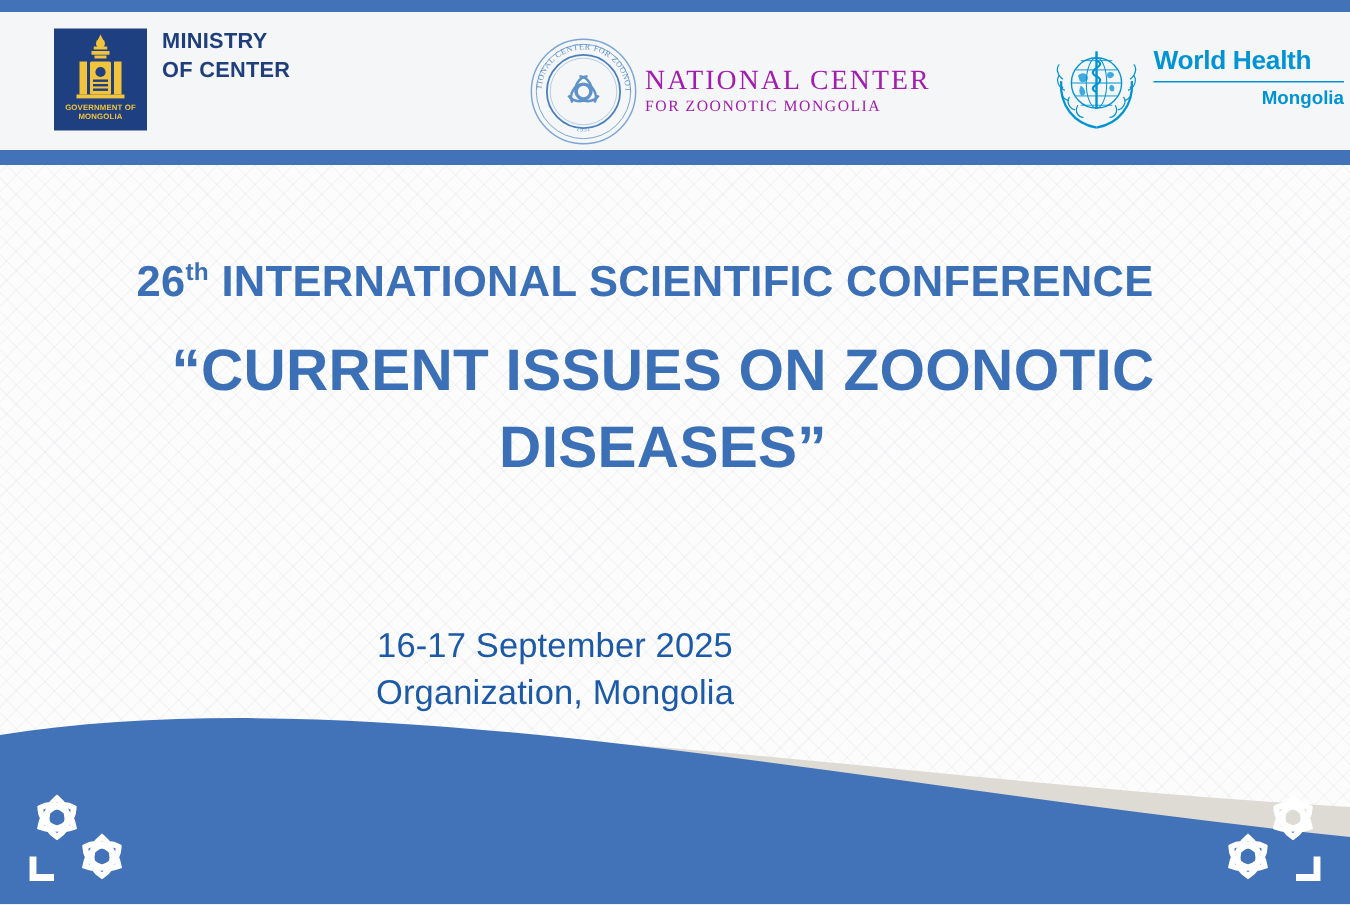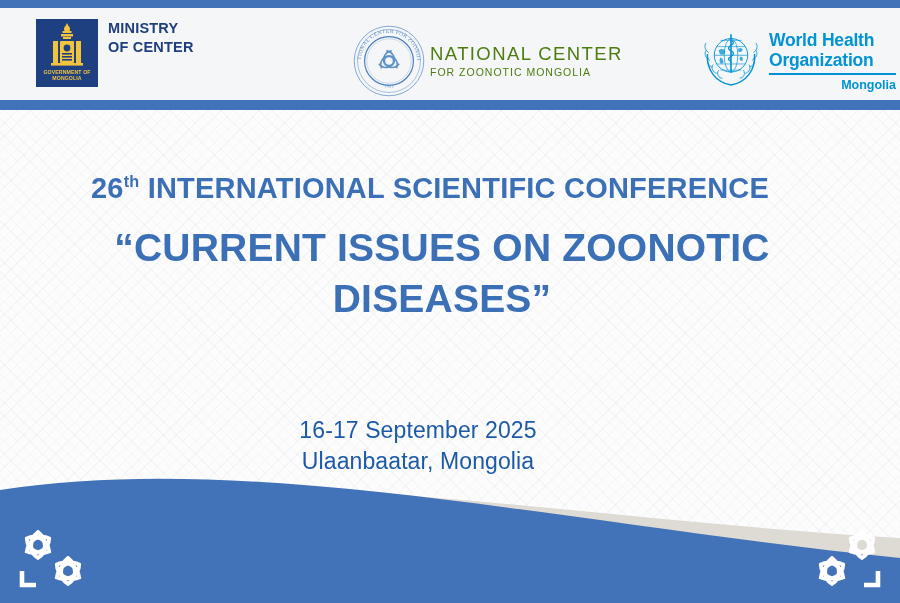--- a/index.html
+++ b/index.html
@@ -99,22 +99,22 @@
   .nczd {
     position: absolute;
     left: 352px;
     top: 16px;
     display: flex;
     align-items: center;
   }
   .nczd-seal { width: 74px; height: 74px; display:block; }
   .nczd-text {
     margin-left: 4px;
-    color: #4d7c0f;
-    font-family: Liberation Sans, sans-serif;
+    color: #a21caf;
+    font-family: Liberation Serif, serif;
   }
   .nczd-line1 {
     font-size: 18.5px;
     letter-spacing: 1.4px;
     line-height: 22px;
     white-space: nowrap;
   }
   .nczd-line2 {
     font-size: 10.5px;
     letter-spacing: 1.0px;
@@ -197,21 +197,20 @@
     margin-top: 16px;
     padding-left: 24px;
   }
 
   
   .info-block {
     position: absolute;
     top: 415px; left: 0;
     width: 740px;
     text-align: center;
-    margin-left: 48px;
   }
   .info-date, .info-place {
     color: #1c5aa8;
     font-size: 23px;
     line-height: 31px;
     letter-spacing: 0.1px;
   }
 
   
   .wave { position: absolute; bottom: 0; left: 0; width: 900px; height: 140px; }
@@ -347,42 +346,41 @@
           <path d="M66,46 q4,1 3,6 q-3,3 -5,-1 q-1,-4 2,-5 z"></path>
         </g>
 
         <g stroke="#0093d5" fill="none" stroke-width="2.2">
           <path d="M50,10 v62" stroke-width="2.6"></path>
           <path d="M50,20 q8,3 0,8 q-8,5 0,9 q8,4 0,9 q-8,4 0,8"></path>
         </g>
       </svg>
       <div class="who-text">
         <div class="who-name">World Health</div>
-        <div class="who-name">Organization</div>
         <div class="who-rule"></div>
         <div class="who-country">Mongolia</div>
       </div>
     </div>
   </div>
 
   <div class="header-divider"></div>
 
   <div class="body-bg"></div>
 
   <div class="title-block">
     <div class="title-line1"><span>26</span><sup>th</sup><span> INTERNATIONAL SCIENTIFIC CONFERENCE</span></div>
     <div class="title-main">
       <div>“CURRENT ISSUES ON ZOONOTIC</div>
       <div>DISEASES”</div>
     </div>
   </div>
 
   <div class="info-block">
     <div class="info-date">16-17 September 2025</div>
-    <div class="info-place">Ulaanbaatar, Mongolia</div>
+    <div class="info-place">Organization, Mongolia</div>
   </div>
 
   <div class="wave">
     <svg viewBox="0 0 900 140" preserveAspectRatio="none">
       <path d="M0,40 C250,-5 560,55 900,75 L900,140 L0,140 Z" fill="#dedbd4"></path>
       <path d="M0,27 C250,-12 560,60 900,95 L900,140 L0,140 Z" fill="#4272b8"></path>
     </svg>
   </div>
 
   <div class="knot-left">

